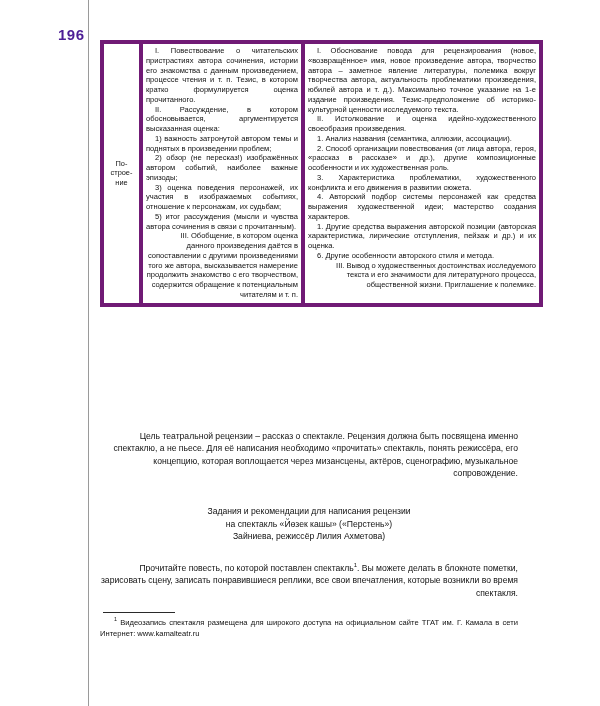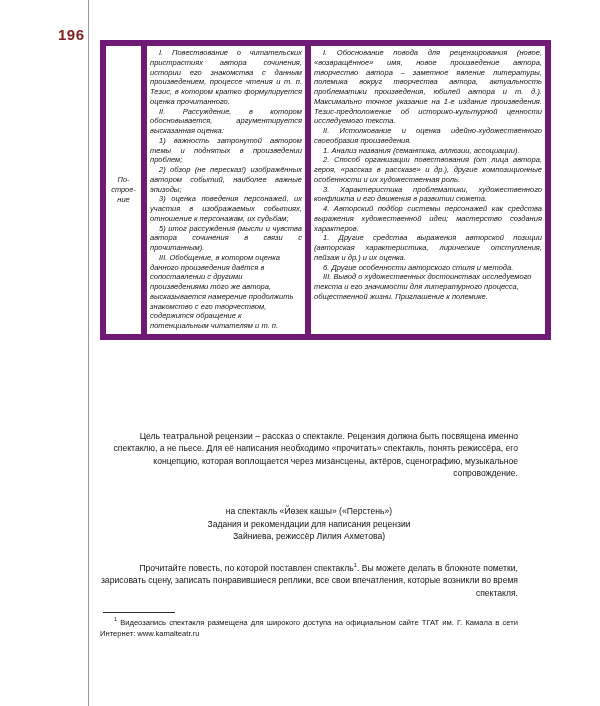--- a/index.html
+++ b/index.html
@@ -34,37 +34,36 @@
     background: #9a9a9a;
   }
 
   .page-number {
     position: absolute;
     left: 58px;
     top: 26px;
     font-size: 15px;
     font-weight: bold;
     letter-spacing: .5px;
-    color: #7f1d1d;
+    color: #4c1d95;
   }
 
   
   .tbl {
     position: absolute;
     left: 100px;
     top: 40px;
     width: 418px;
     border-collapse: collapse;
     table-layout: fixed;
   }
   .tbl td {
-    border: 6px solid #701a75;
+    border: 4px solid #701a75;
     vertical-align: top;
     padding: 2px 3px 3px 3px;
-    font-style: italic;
   }
   .col-label {
     width: 33px;
     text-align: center;
     vertical-align: middle !important;
     font-size: 7.4px;
     line-height: 9.6px;
     padding: 11px 1px !important;
   }
   .col-mid { width: 152px; }
@@ -75,21 +74,21 @@
     line-height: 9.75px;
     text-align: justify;
     text-justify: inter-word;
     -webkit-hyphens: none;
     hyphens: none;
   }
   .cellwrap p {
     margin: 0;
     text-indent: 9px;
   }
-  .cellwrap p.last { text-align: left; }
+  .cellwrap p.last { text-align: right; }
 
   
   .body-block {
     position: absolute;
     left: 100px;
     width: 418px;
     font-size: 8.6px;
     line-height: 12.4px;
     text-align: justify;
   }
@@ -189,22 +188,22 @@
       </td>
     </tr>
   </tbody>
     </table>
 
   <div class="body-block" id="para-goal">
     <p class="lastline">Цель театральной рецензии – рассказ о спектакле. Рецензия должна быть посвящена именно спектаклю, а не пьесе. Для её написания необходимо «прочитать» спектакль, понять режиссёра, его концепцию, которая воплощается через мизансцены, актёров, сценографию, музыкальное сопровождение.</p>
   </div>
 
   <div class="heading-block">
+    <div>Задания и рекомендации для написания рецензии</div>
     <div>на спектакль «Йөзек кашы» («Перстень»)</div>
-    <div>Задания и рекомендации для написания рецензии</div>
     <div>Зайниева, режиссёр Лилия Ахметова)</div>
   </div>
 
   <div class="body-block" id="para-read">
     <p class="lastline"><span>Прочитайте повесть, по которой поставлен спектакль</span><span class="sup-inline">1</span><span>. Вы можете делать в блокноте пометки, зарисовать сцену, записать понравившиеся реплики, все свои впечатления, которые возникли во время спектакля.</span></p>
   </div>
 
   <div class="footnote">
     <div class="footnote-rule"></div>
     <div class="footnote-text">

